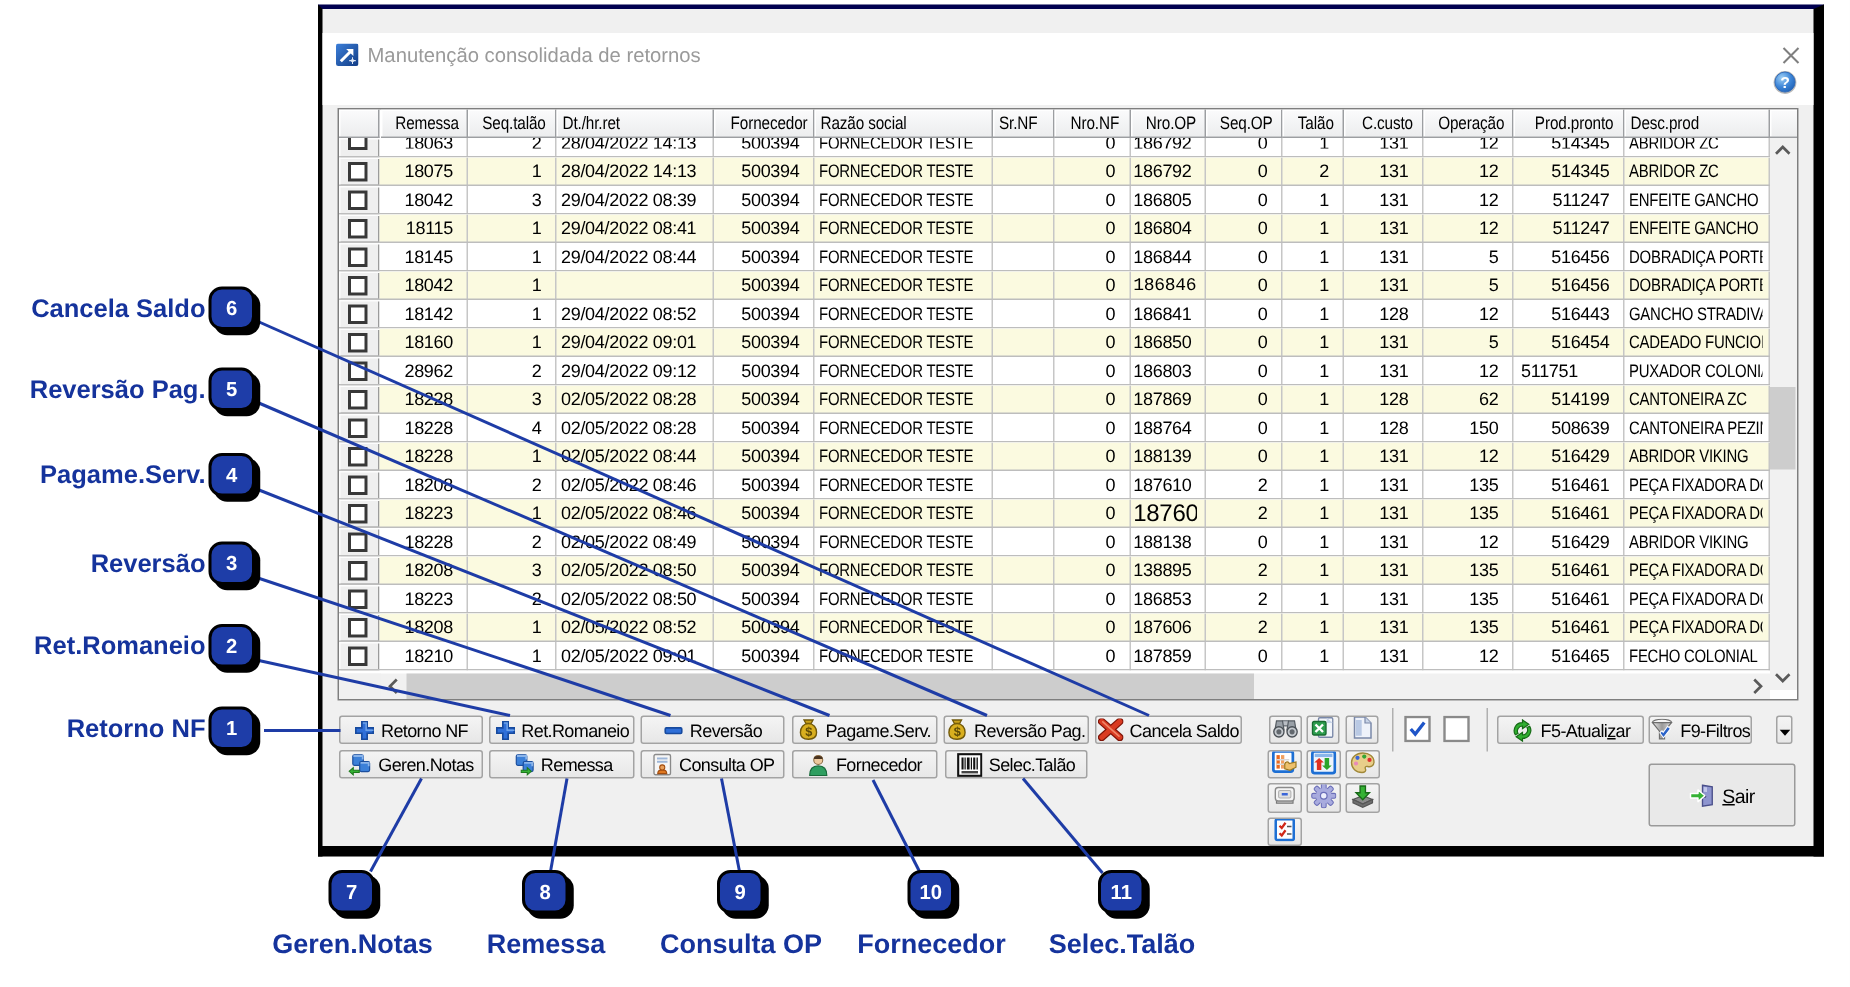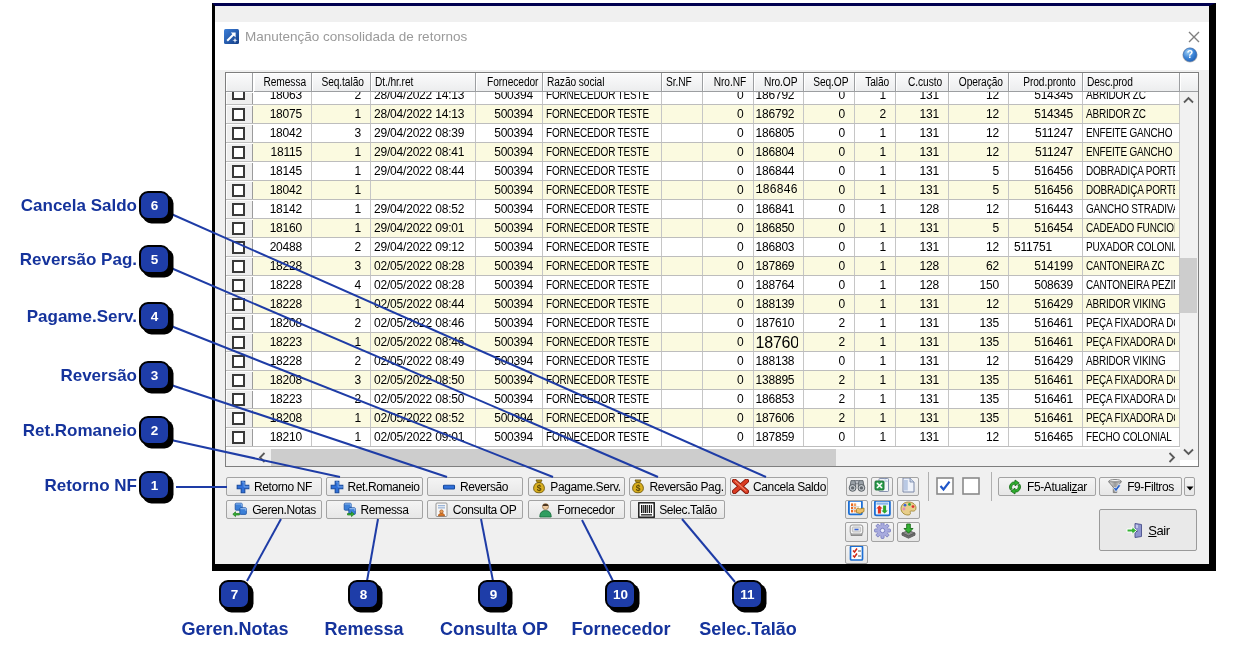--- a/index.html
+++ b/index.html
@@ -327,21 +327,21 @@
             <div class="abs" style="left:722px;top:0;width:1px;height:19px;background:#c6c6c6;"></div>
             <div class="abs" style="left:782px;top:0;width:1px;height:19px;background:#c6c6c6;"></div>
             <div class="abs" style="left:856px;top:0;width:1px;height:19px;background:#c6c6c6;"></div>
             <div class="abs" style="left:953px;top:0;width:1px;height:19px;background:#c6c6c6;"></div>
             <div class="abs" style="left:0;top:18px;width:954px;height:1px;background:#bdbdbd;"></div>
           </div>
 <div class="abs" style="left:0;top:165px;width:954px;height:19px;overflow:hidden;">
             <div class="abs" style="left:0;top:0;width:27px;height:19px;background:#efefef;box-shadow:inset 1px 1px 0 #fdfdfd,inset -1px -1px 0 #9b9b9b;"></div>
             <div class="abs" style="left:6px;top:3px;width:13px;height:13px;background:#fff;border:2px solid #383838;"></div>
             <div class="abs" style="left:27px;top:0;width:927px;height:19px;background:#ffffff;"></div>
-            <div style="position:absolute;left:27.5px;width:52.5px;padding-left:2px;padding-right:4px;text-align:right;overflow:hidden;white-space:nowrap;font-size:12px;letter-spacing:-0.2px;line-height:19px;top:0;height:19px;">20488</div>
+            <div style="position:absolute;left:27.5px;width:52.5px;padding-left:2px;padding-right:4px;text-align:right;overflow:hidden;white-space:nowrap;font-size:12px;letter-spacing:-0.2px;line-height:19px;top:0;height:19px;">28962</div>
             <div style="position:absolute;left:86px;width:53px;padding-left:2px;padding-right:4px;text-align:right;overflow:hidden;white-space:nowrap;font-size:12px;letter-spacing:-0.2px;line-height:19px;top:0;height:19px;">2</div>
             <div style="position:absolute;left:145px;width:100px;padding-left:3px;padding-right:2px;text-align:left;overflow:hidden;white-space:nowrap;font-size:12px;letter-spacing:-0.2px;line-height:19px;top:0;height:19px;">29/04/2022 09:12</div>
             <div style="position:absolute;left:250px;width:61px;padding-left:2px;padding-right:4px;text-align:right;overflow:hidden;white-space:nowrap;font-size:12px;letter-spacing:-0.2px;line-height:19px;top:0;height:19px;">500394</div>
             <div style="position:absolute;left:317px;width:114px;padding-left:3px;padding-right:2px;text-align:left;overflow:hidden;white-space:nowrap;font-size:12px;letter-spacing:-0.2px;line-height:19px;top:0;height:19px;"><span style="display:inline-block;transform:scaleX(0.83);transform-origin:0 50%;">FORNECEDOR TESTE</span></div>
             <div style="position:absolute;left:477px;width:44.5px;padding-left:2px;padding-right:4px;text-align:right;overflow:hidden;white-space:nowrap;font-size:12px;letter-spacing:-0.2px;line-height:19px;top:0;height:19px;">0</div>
             <div style="position:absolute;left:527.5px;width:44.5px;padding-left:2px;padding-right:4px;text-align:right;overflow:hidden;white-space:nowrap;font-size:12px;letter-spacing:-0.2px;line-height:19px;top:0;height:19px;">186803</div>
             <div style="position:absolute;left:578px;width:45px;padding-left:2px;padding-right:4px;text-align:right;overflow:hidden;white-space:nowrap;font-size:12px;letter-spacing:-0.2px;line-height:19px;top:0;height:19px;">0</div>
             <div style="position:absolute;left:629px;width:35px;padding-left:2px;padding-right:4px;text-align:right;overflow:hidden;white-space:nowrap;font-size:12px;letter-spacing:-0.2px;line-height:19px;top:0;height:19px;">1</div>
             <div style="position:absolute;left:670px;width:47px;padding-left:2px;padding-right:4px;text-align:right;overflow:hidden;white-space:nowrap;font-size:12px;letter-spacing:-0.2px;line-height:19px;top:0;height:19px;">131</div>
             <div style="position:absolute;left:723px;width:54px;padding-left:2px;padding-right:4px;text-align:right;overflow:hidden;white-space:nowrap;font-size:12px;letter-spacing:-0.2px;line-height:19px;top:0;height:19px;">12</div>
@@ -934,21 +934,21 @@
         </svg></div>
 <div class="btn" style="left:783px;top:471px;width:98px;height:19px;font-size:12px;letter-spacing:-0.4px;">
         <span style="display:inline-flex;margin-right:4px;">
           <svg width="16" height="16" viewBox="0 0 16 16">
             <path d="M3.2 10.8 A5.3 5.3 0 0 1 8 2.8 L8 1 L12.2 3.9 L8 6.8 L8 5 A3.4 3.4 0 0 0 5 10 Z" fill="#2fae2f" stroke="#156a15" stroke-width="0.8"></path>
             <path d="M12.8 5.2 A5.3 5.3 0 0 1 8 13.2 L8 15 L3.8 12.1 L8 9.2 L8 11 A3.4 3.4 0 0 0 11 6 Z" fill="#2fae2f" stroke="#156a15" stroke-width="0.8"></path>
           </svg>
         </span>
         <span>F5-Atuali<u>z</u>ar</span>
       </div>
-<div class="btn" style="left:884px;top:471px;width:83px;height:19px;font-size:12px;letter-spacing:-0.4px;">
+<div class="btn" style="left:884px;top:471px;width:69px;height:19px;font-size:12px;letter-spacing:-0.4px;">
         <span style="display:inline-flex;margin-right:4px;">
           <svg width="16" height="16" viewBox="0 0 16 16">
             <defs>
               <linearGradient id="fun" x1="0" y1="0" x2="1" y2="0">
                 <stop offset="0" stop-color="#e8e8e8"></stop>
                 <stop offset="0.5" stop-color="#9a9a9a"></stop>
                 <stop offset="1" stop-color="#d8d8d8"></stop>
               </linearGradient>
             </defs>
             <ellipse cx="8" cy="2.4" rx="6.3" ry="1.9" fill="#f4f4f4" stroke="#6e6e6e" stroke-width="0.8"></ellipse>

